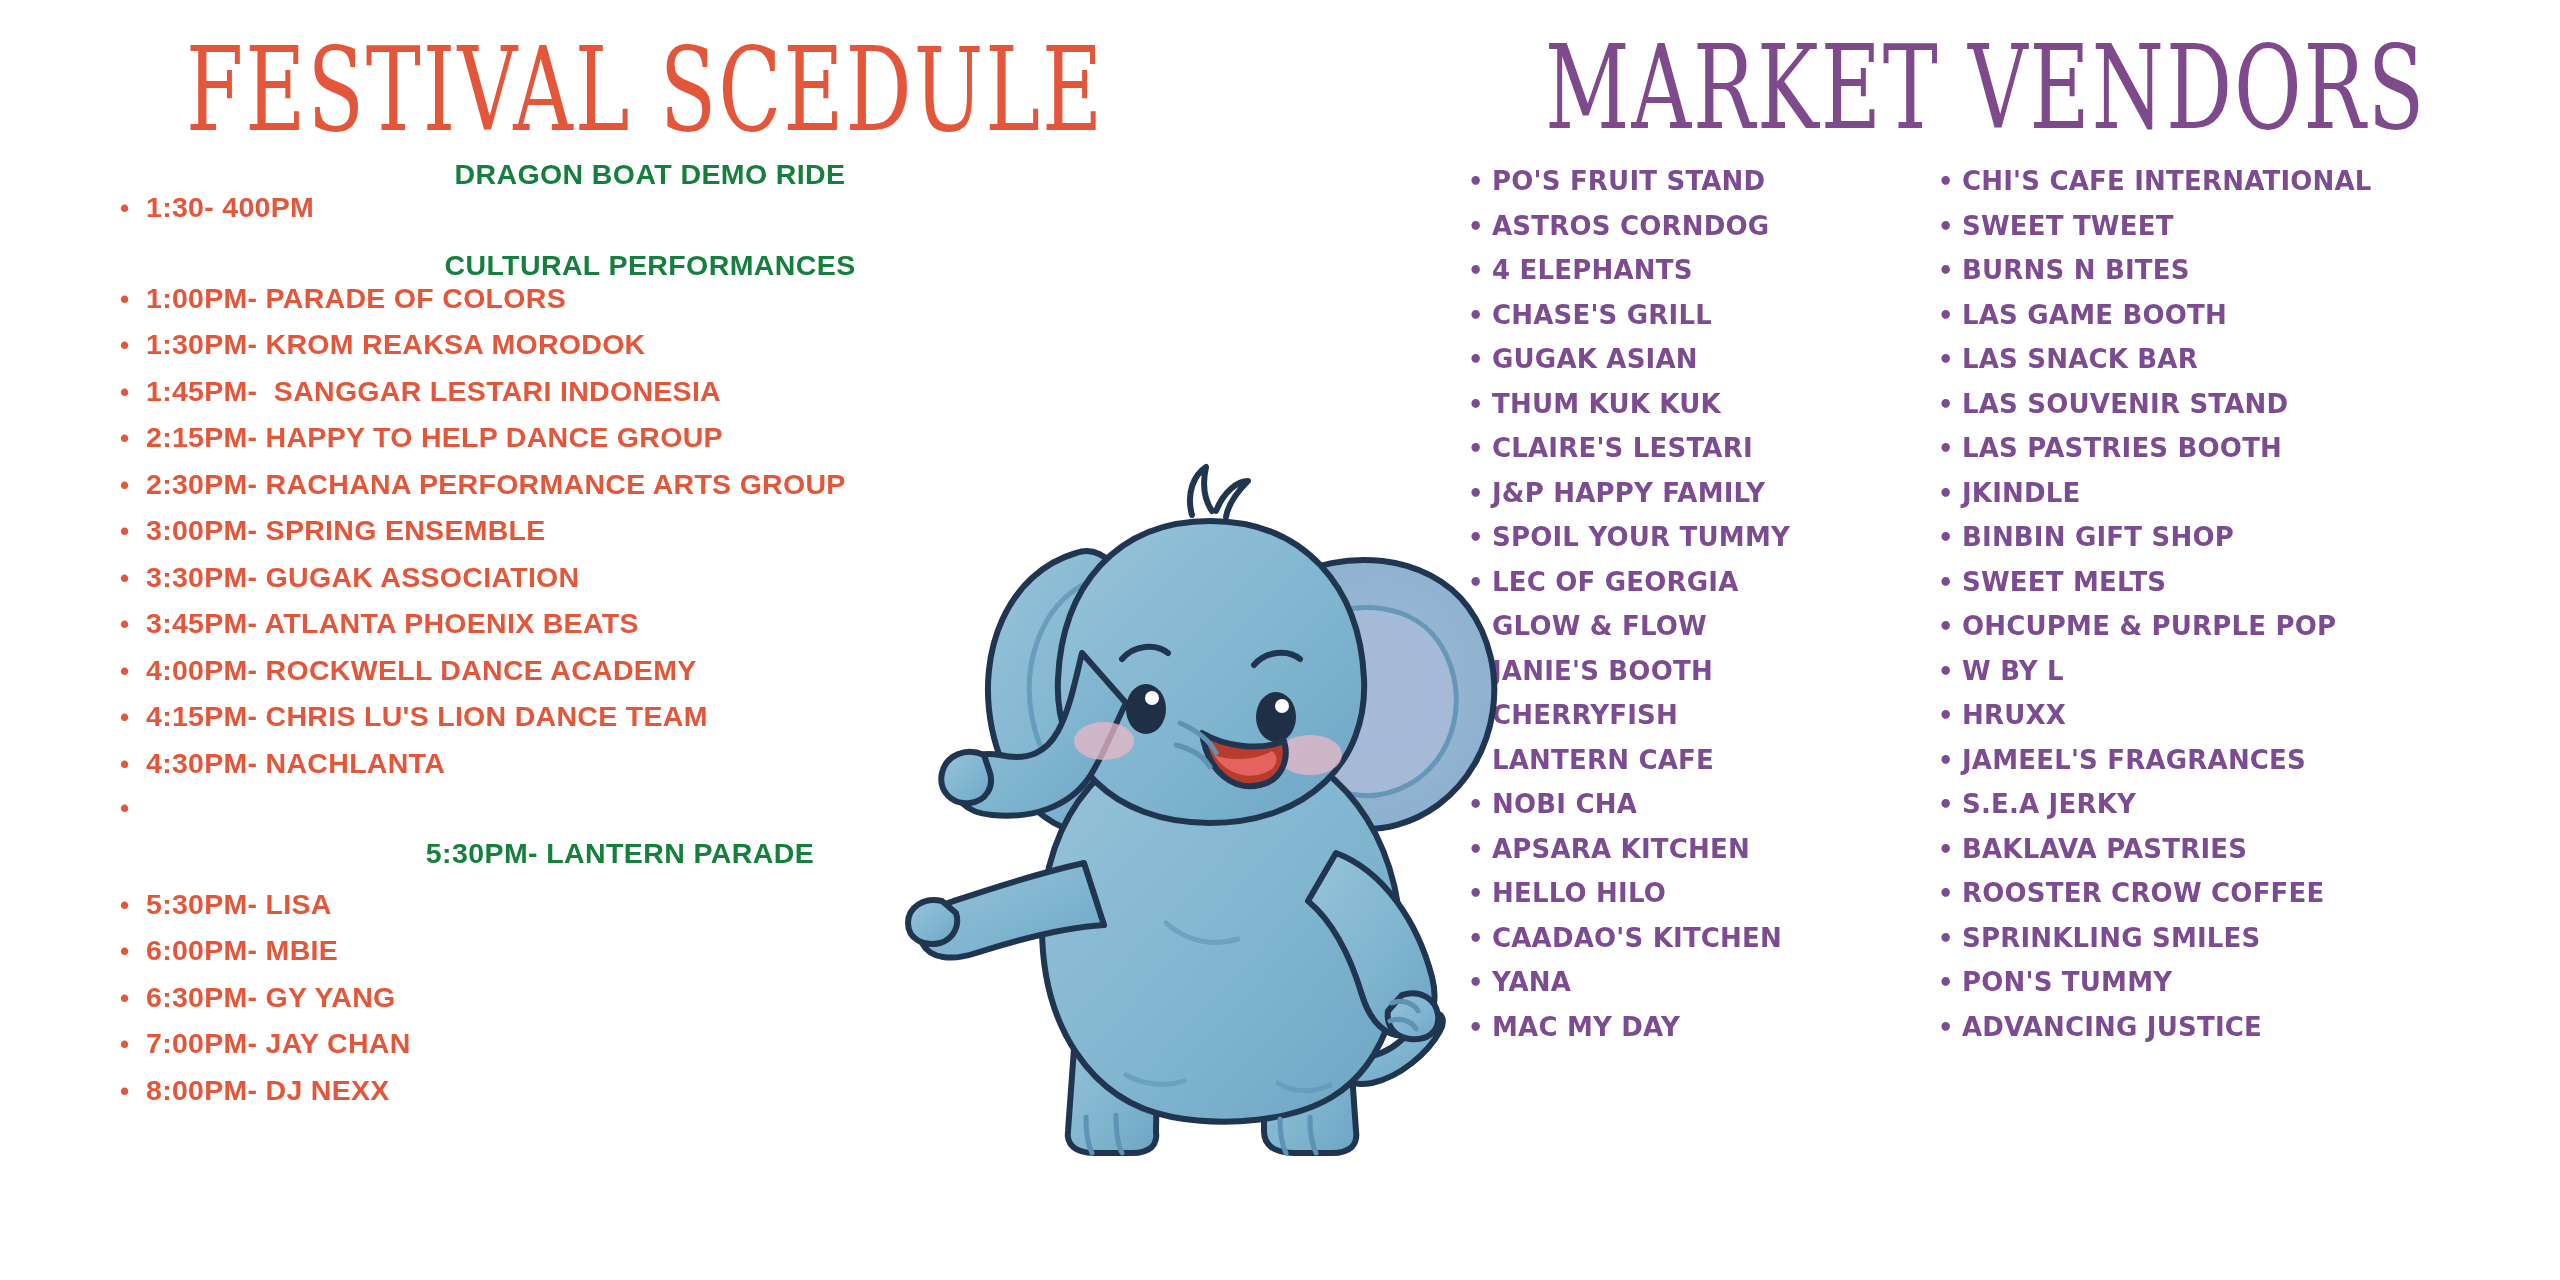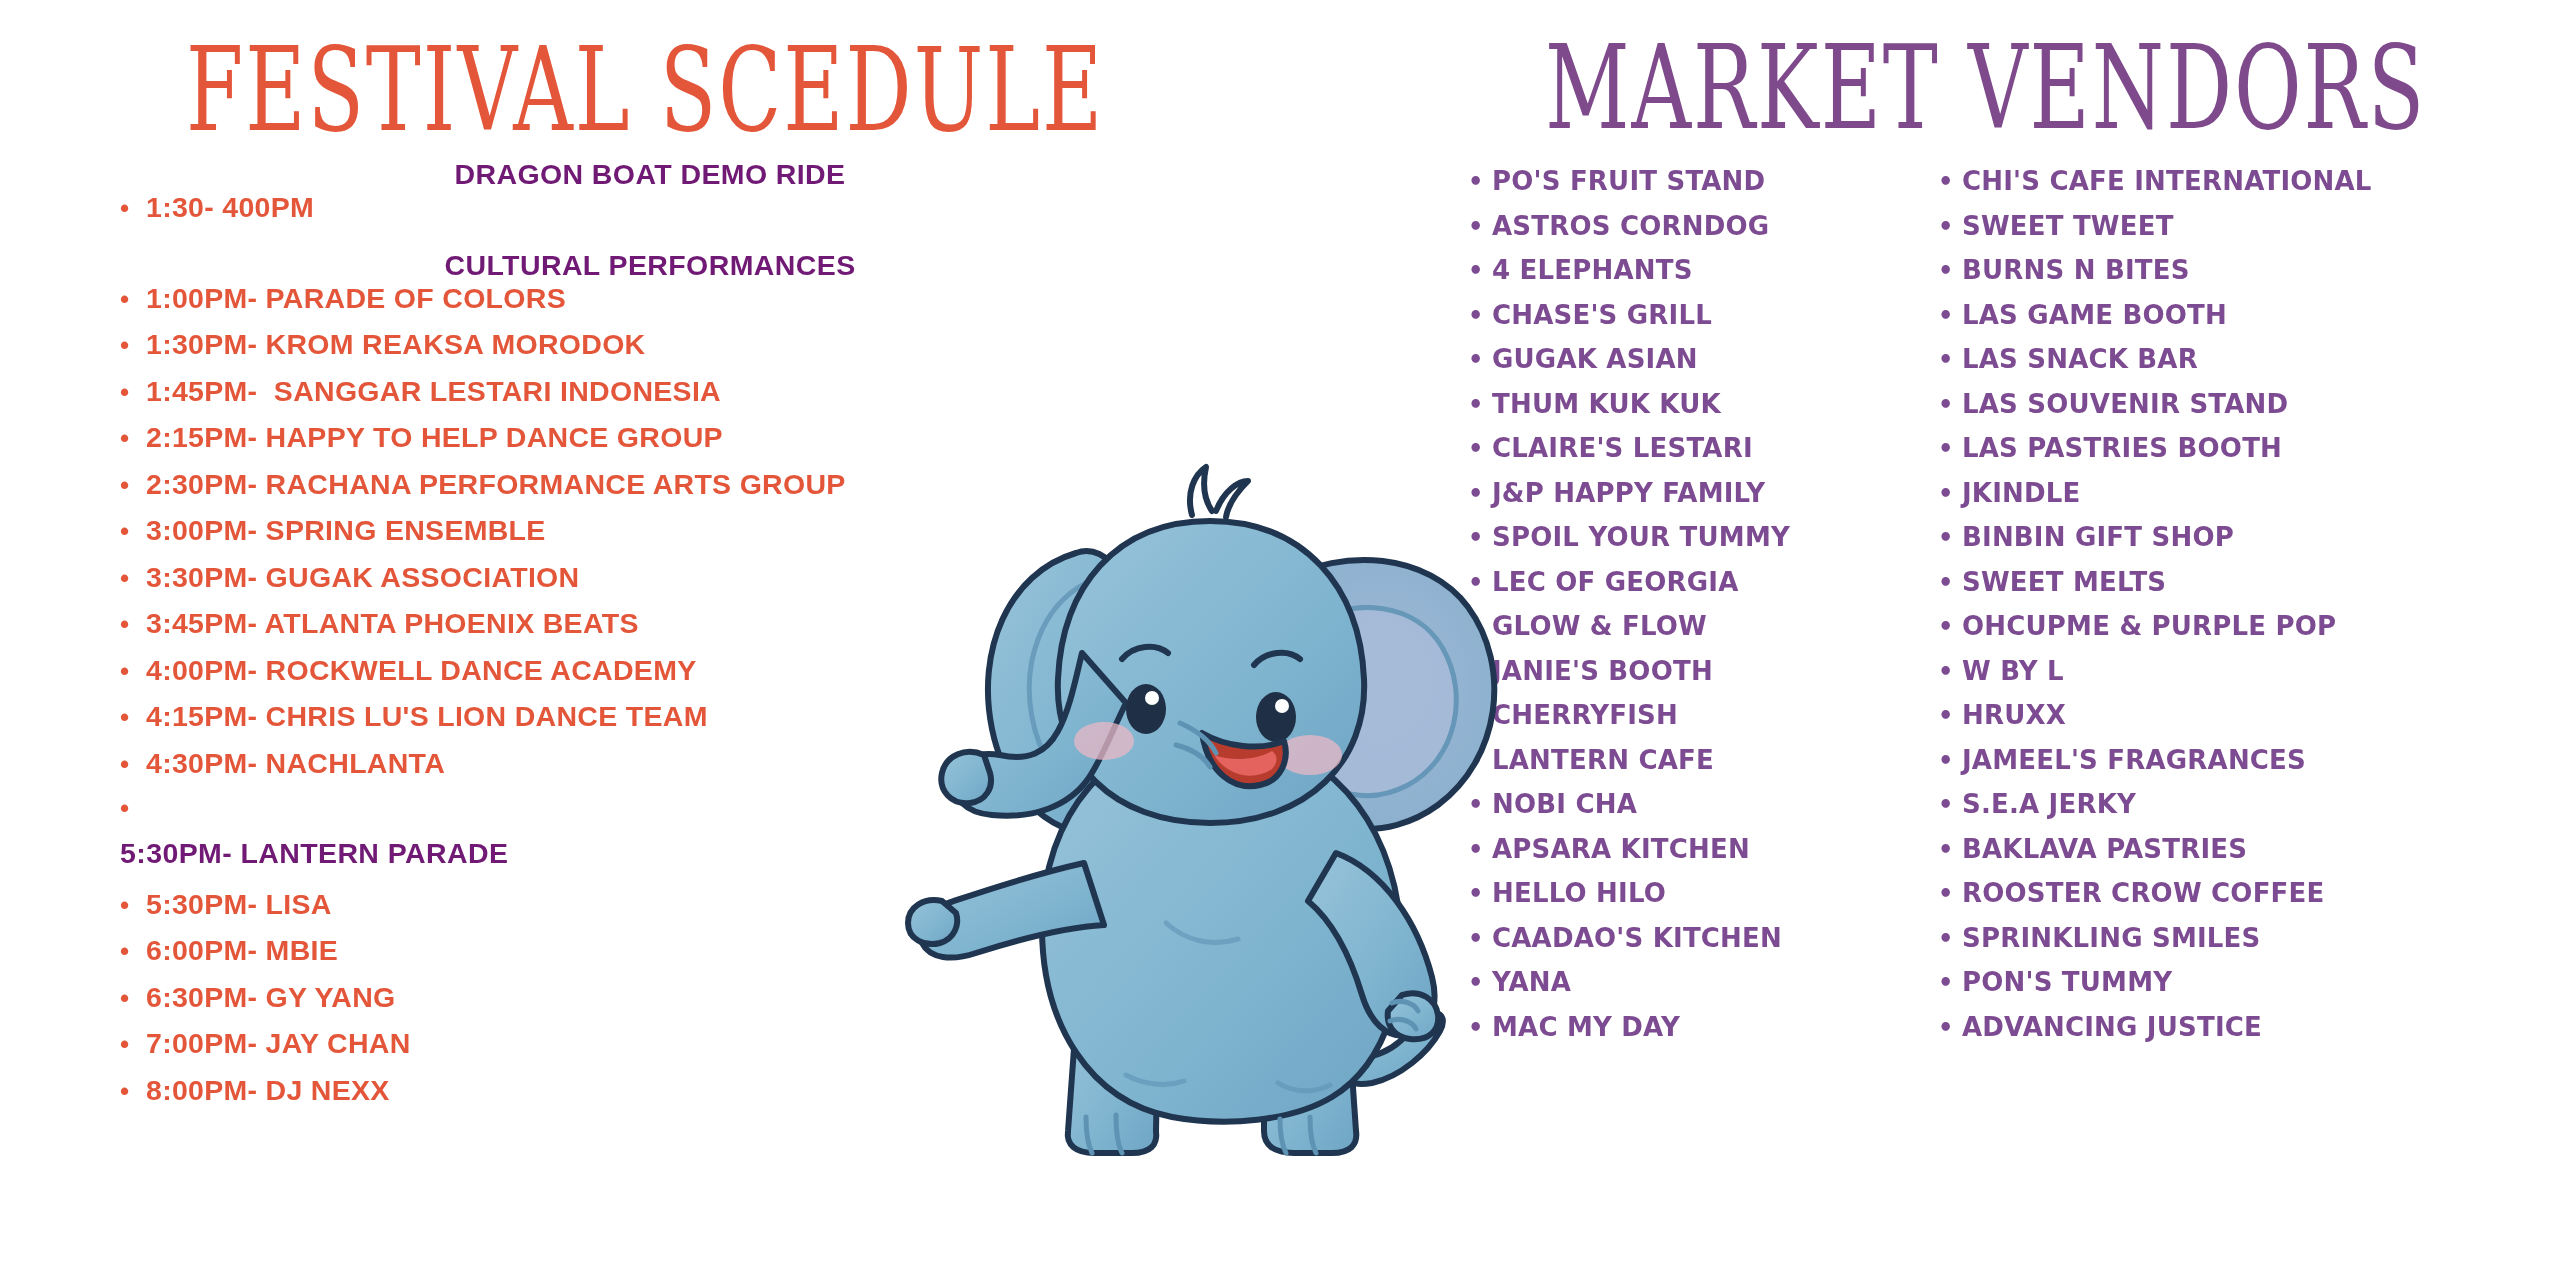--- a/index.html
+++ b/index.html
@@ -39,31 +39,31 @@
   }
 
   
   #schedule-column {
     position: absolute;
     left: 120px;
     top: 160px;
     width: 1000px;
   }
   .sched-heading {
-    color: #701a75;
+    color: #15803d;
     font-weight: bold;
     font-size: 28.5px;
     letter-spacing: 0.4px;
     line-height: 1.0;
     margin: 0 0 4px 0;
     text-align: center;
     padding-left: 60px;
   }
   .sched-heading.left-align {
-    text-align: left;
+    text-align: center;
     padding-left: 0px;
   }
   .sched-row {
     display: flex;
     align-items: baseline;
     color: #e4563a;
     font-weight: bold;
     font-size: 28.5px;
     letter-spacing: 0.3px;
     line-height: 1.0;

